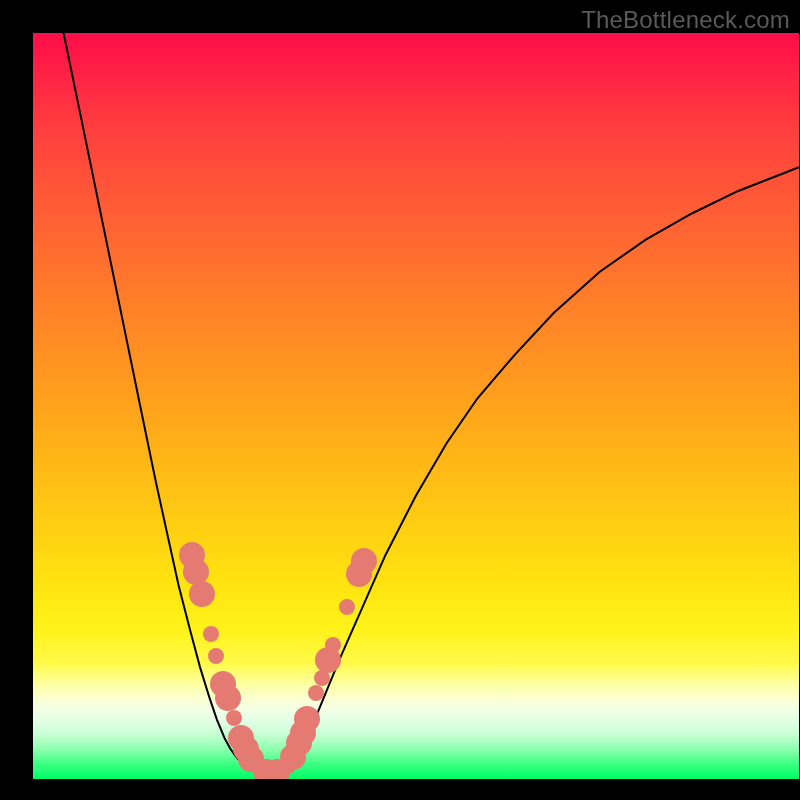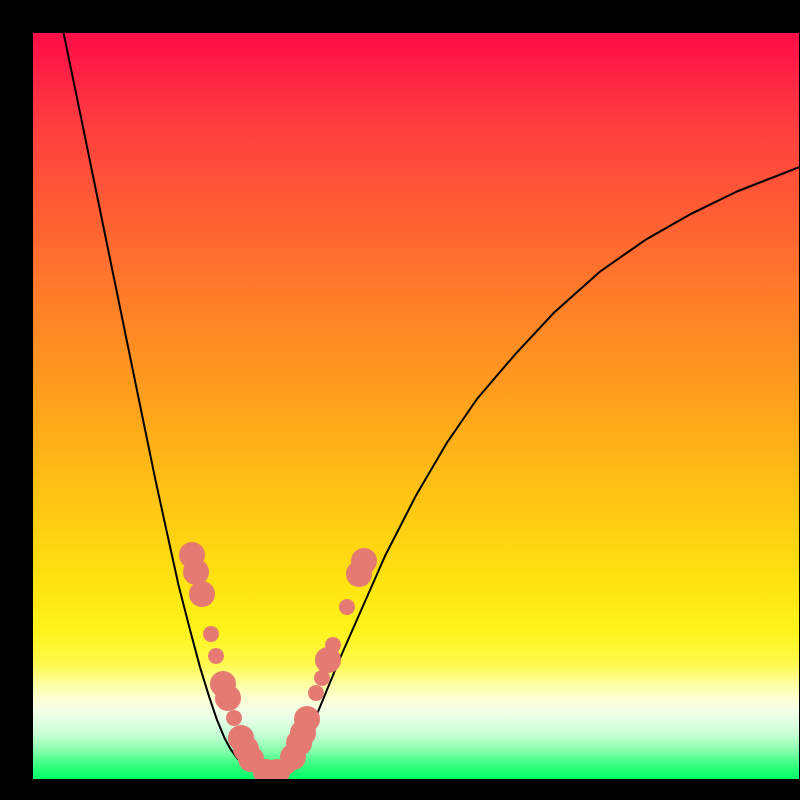--- a/index.html
+++ b/index.html
@@ -86,20 +86,21 @@
     width: 16px;
     height: 16px;
     margin-left: -8px;
     margin-top: -8px;
   }
 </style>
 </head>
 <body>
 
 <div class="stage">
+  <div class="watermark">TheBottleneck.com</div>
   <div class="plot">
     <div class="gradient"></div>
     <svg class="curve" viewBox="0 0 766 746" preserveAspectRatio="none">
       <path id="curve-path" d="M30.6 0.0 L46.0 74.6 L61.3 149.2 L76.6 223.8 L91.9 298.4 L107.2 373.0 L122.6 447.6 L134.0 499.8 L145.5 552.0 L157.0 596.8 L167.0 634.1 L176.2 663.9 L183.8 686.3 L191.5 705.0 L197.6 716.2 L203.0 723.6 L208.4 729.6 L212.9 733.3 L216.8 736.3 L221.4 738.5 L221.4 738.5 L229.8 741.5 L237.5 742.3 L245.1 741.5 L252.8 738.5 L252.8 738.5 L264.3 723.6 L275.8 701.2 L291.1 663.9 L306.4 626.6 L329.4 574.4 L352.4 522.2 L383.0 462.5 L413.6 410.3 L444.3 365.5 L482.6 320.8 L520.9 279.8 L566.8 238.7 L612.8 206.6 L658.8 180.5 L704.7 158.2 L750.7 140.2 L766.0 134.3 " fill="none" stroke="#000" stroke-width="2"></path>
     </svg>
     <div id="dots">
         <div class="dot big" style="left: 159.328px; top: 522.2px;"></div>
         <div class="dot big" style="left: 163.158px; top: 538.612px;"></div>
         <div class="dot big" style="left: 168.52px; top: 560.992px;"></div>
         <div class="dot sm" style="left: 177.712px; top: 600.53px;"></div>

